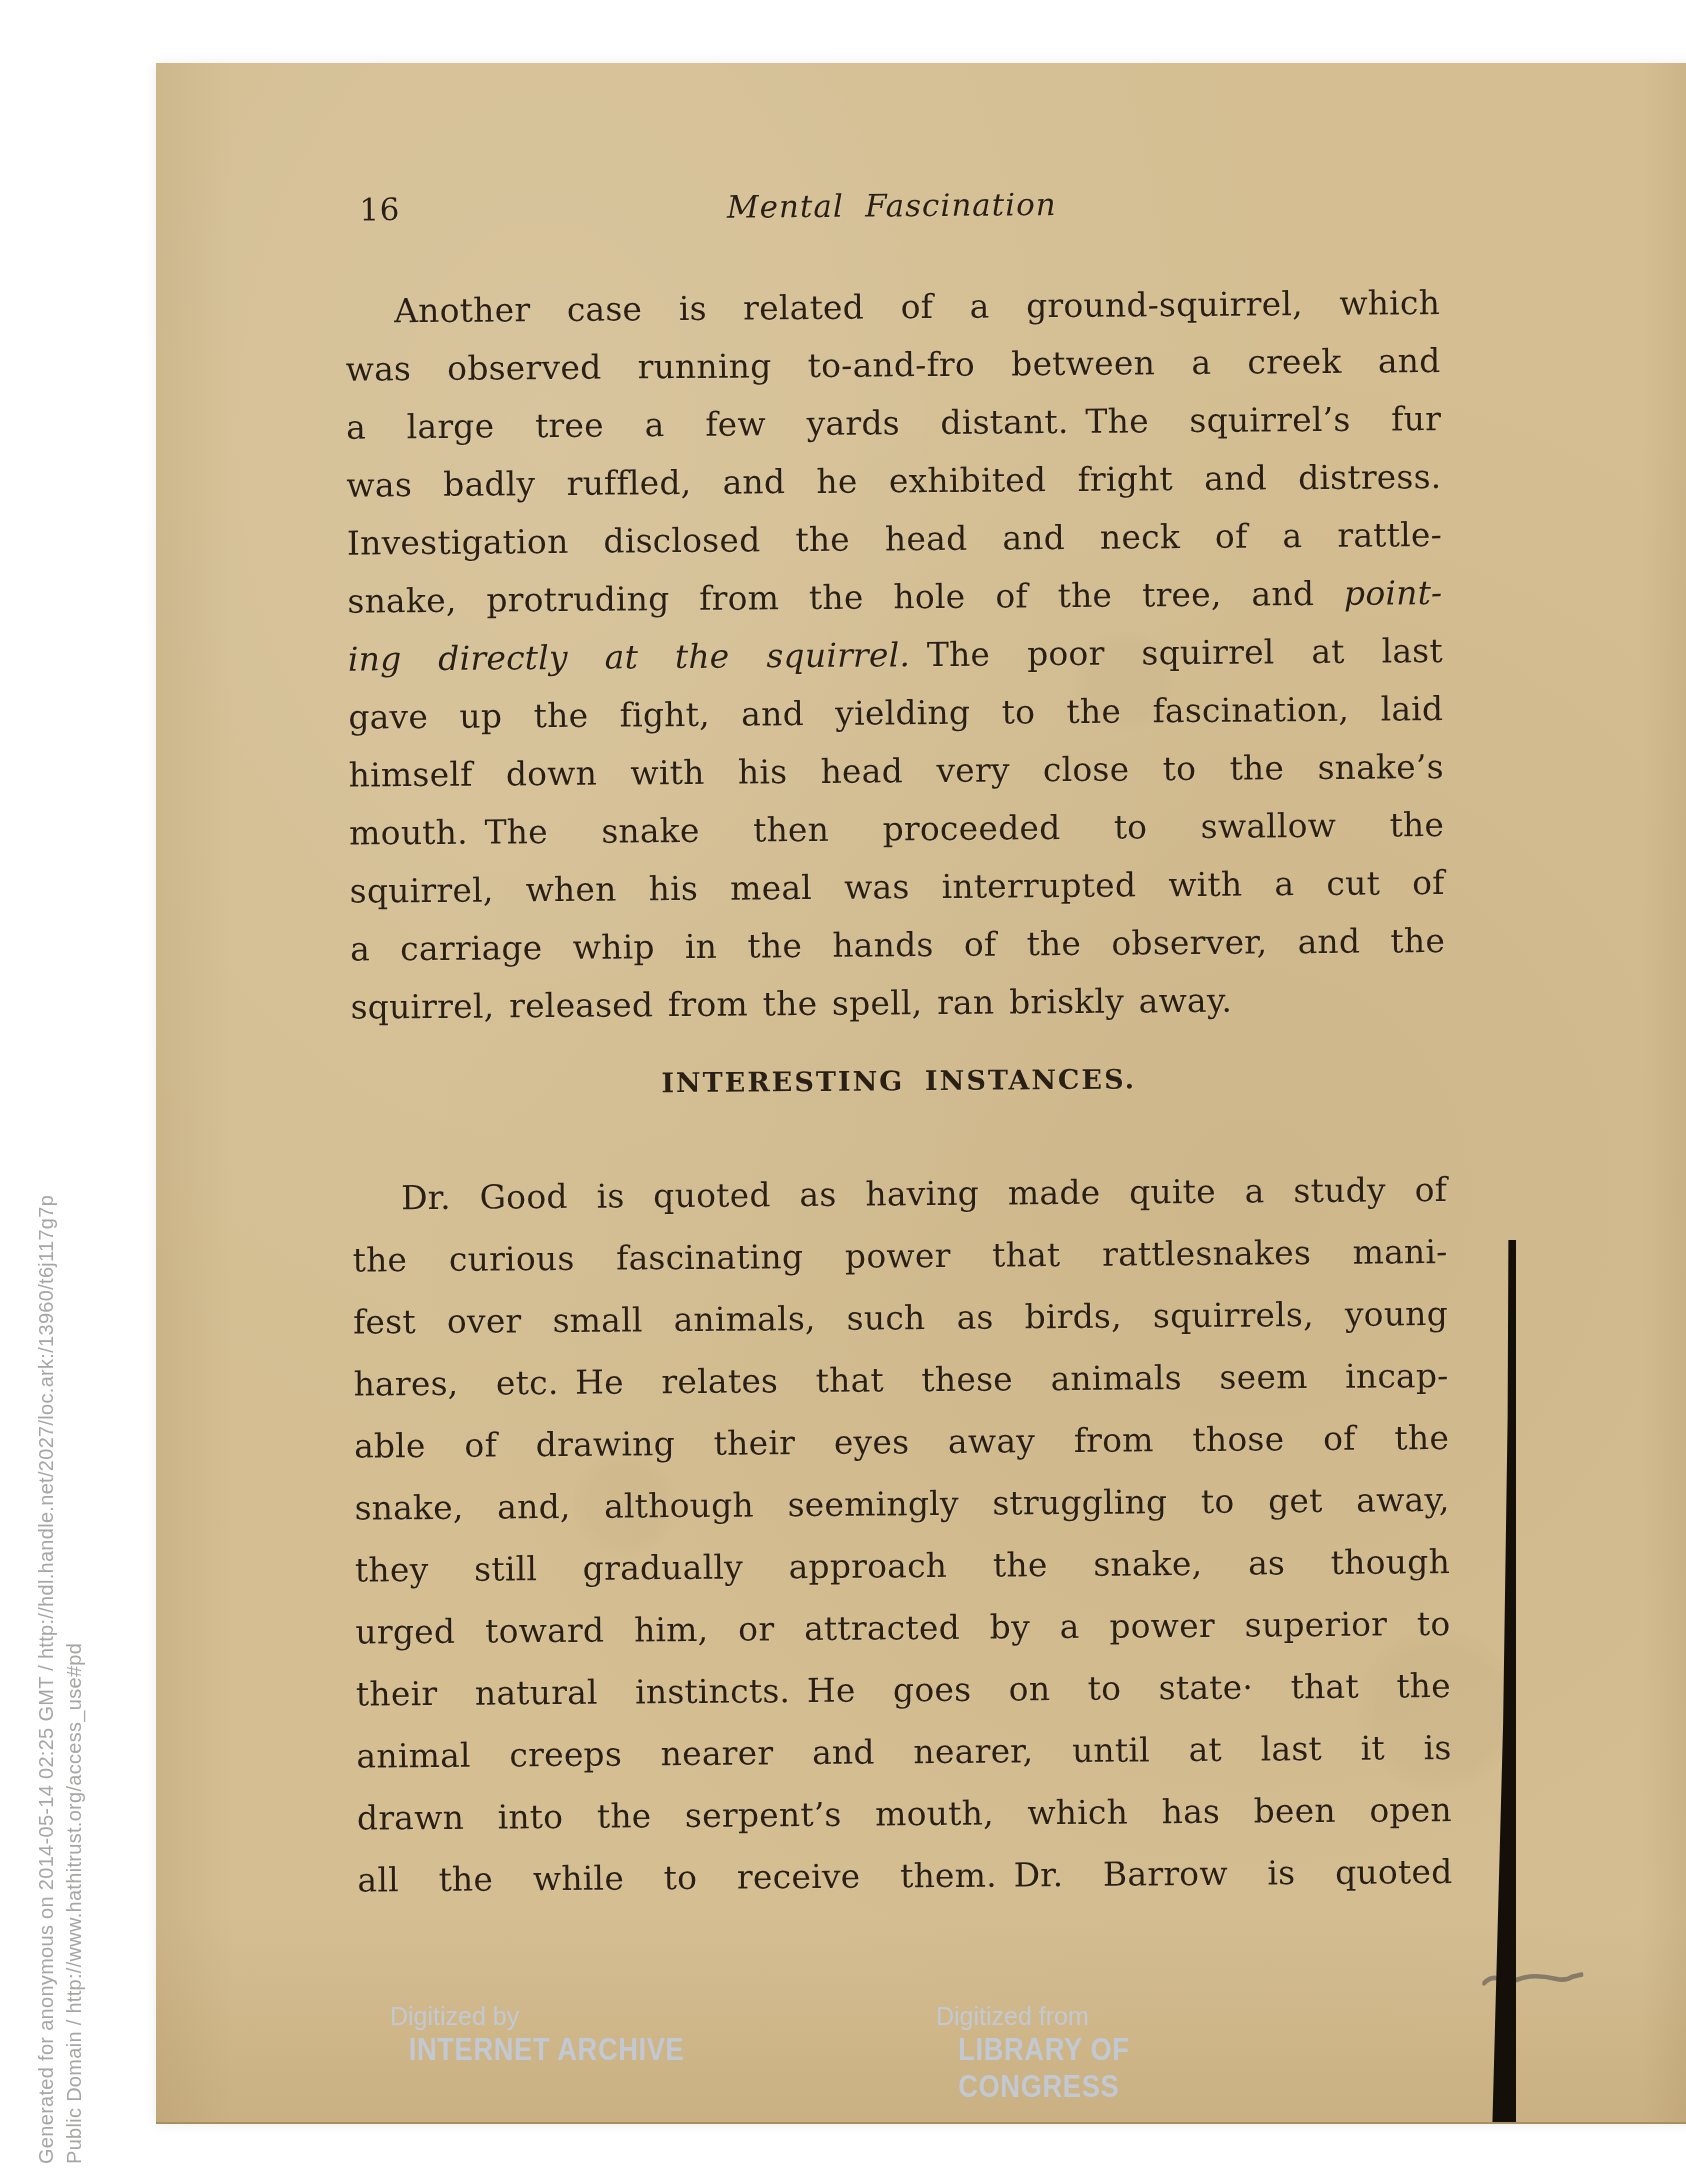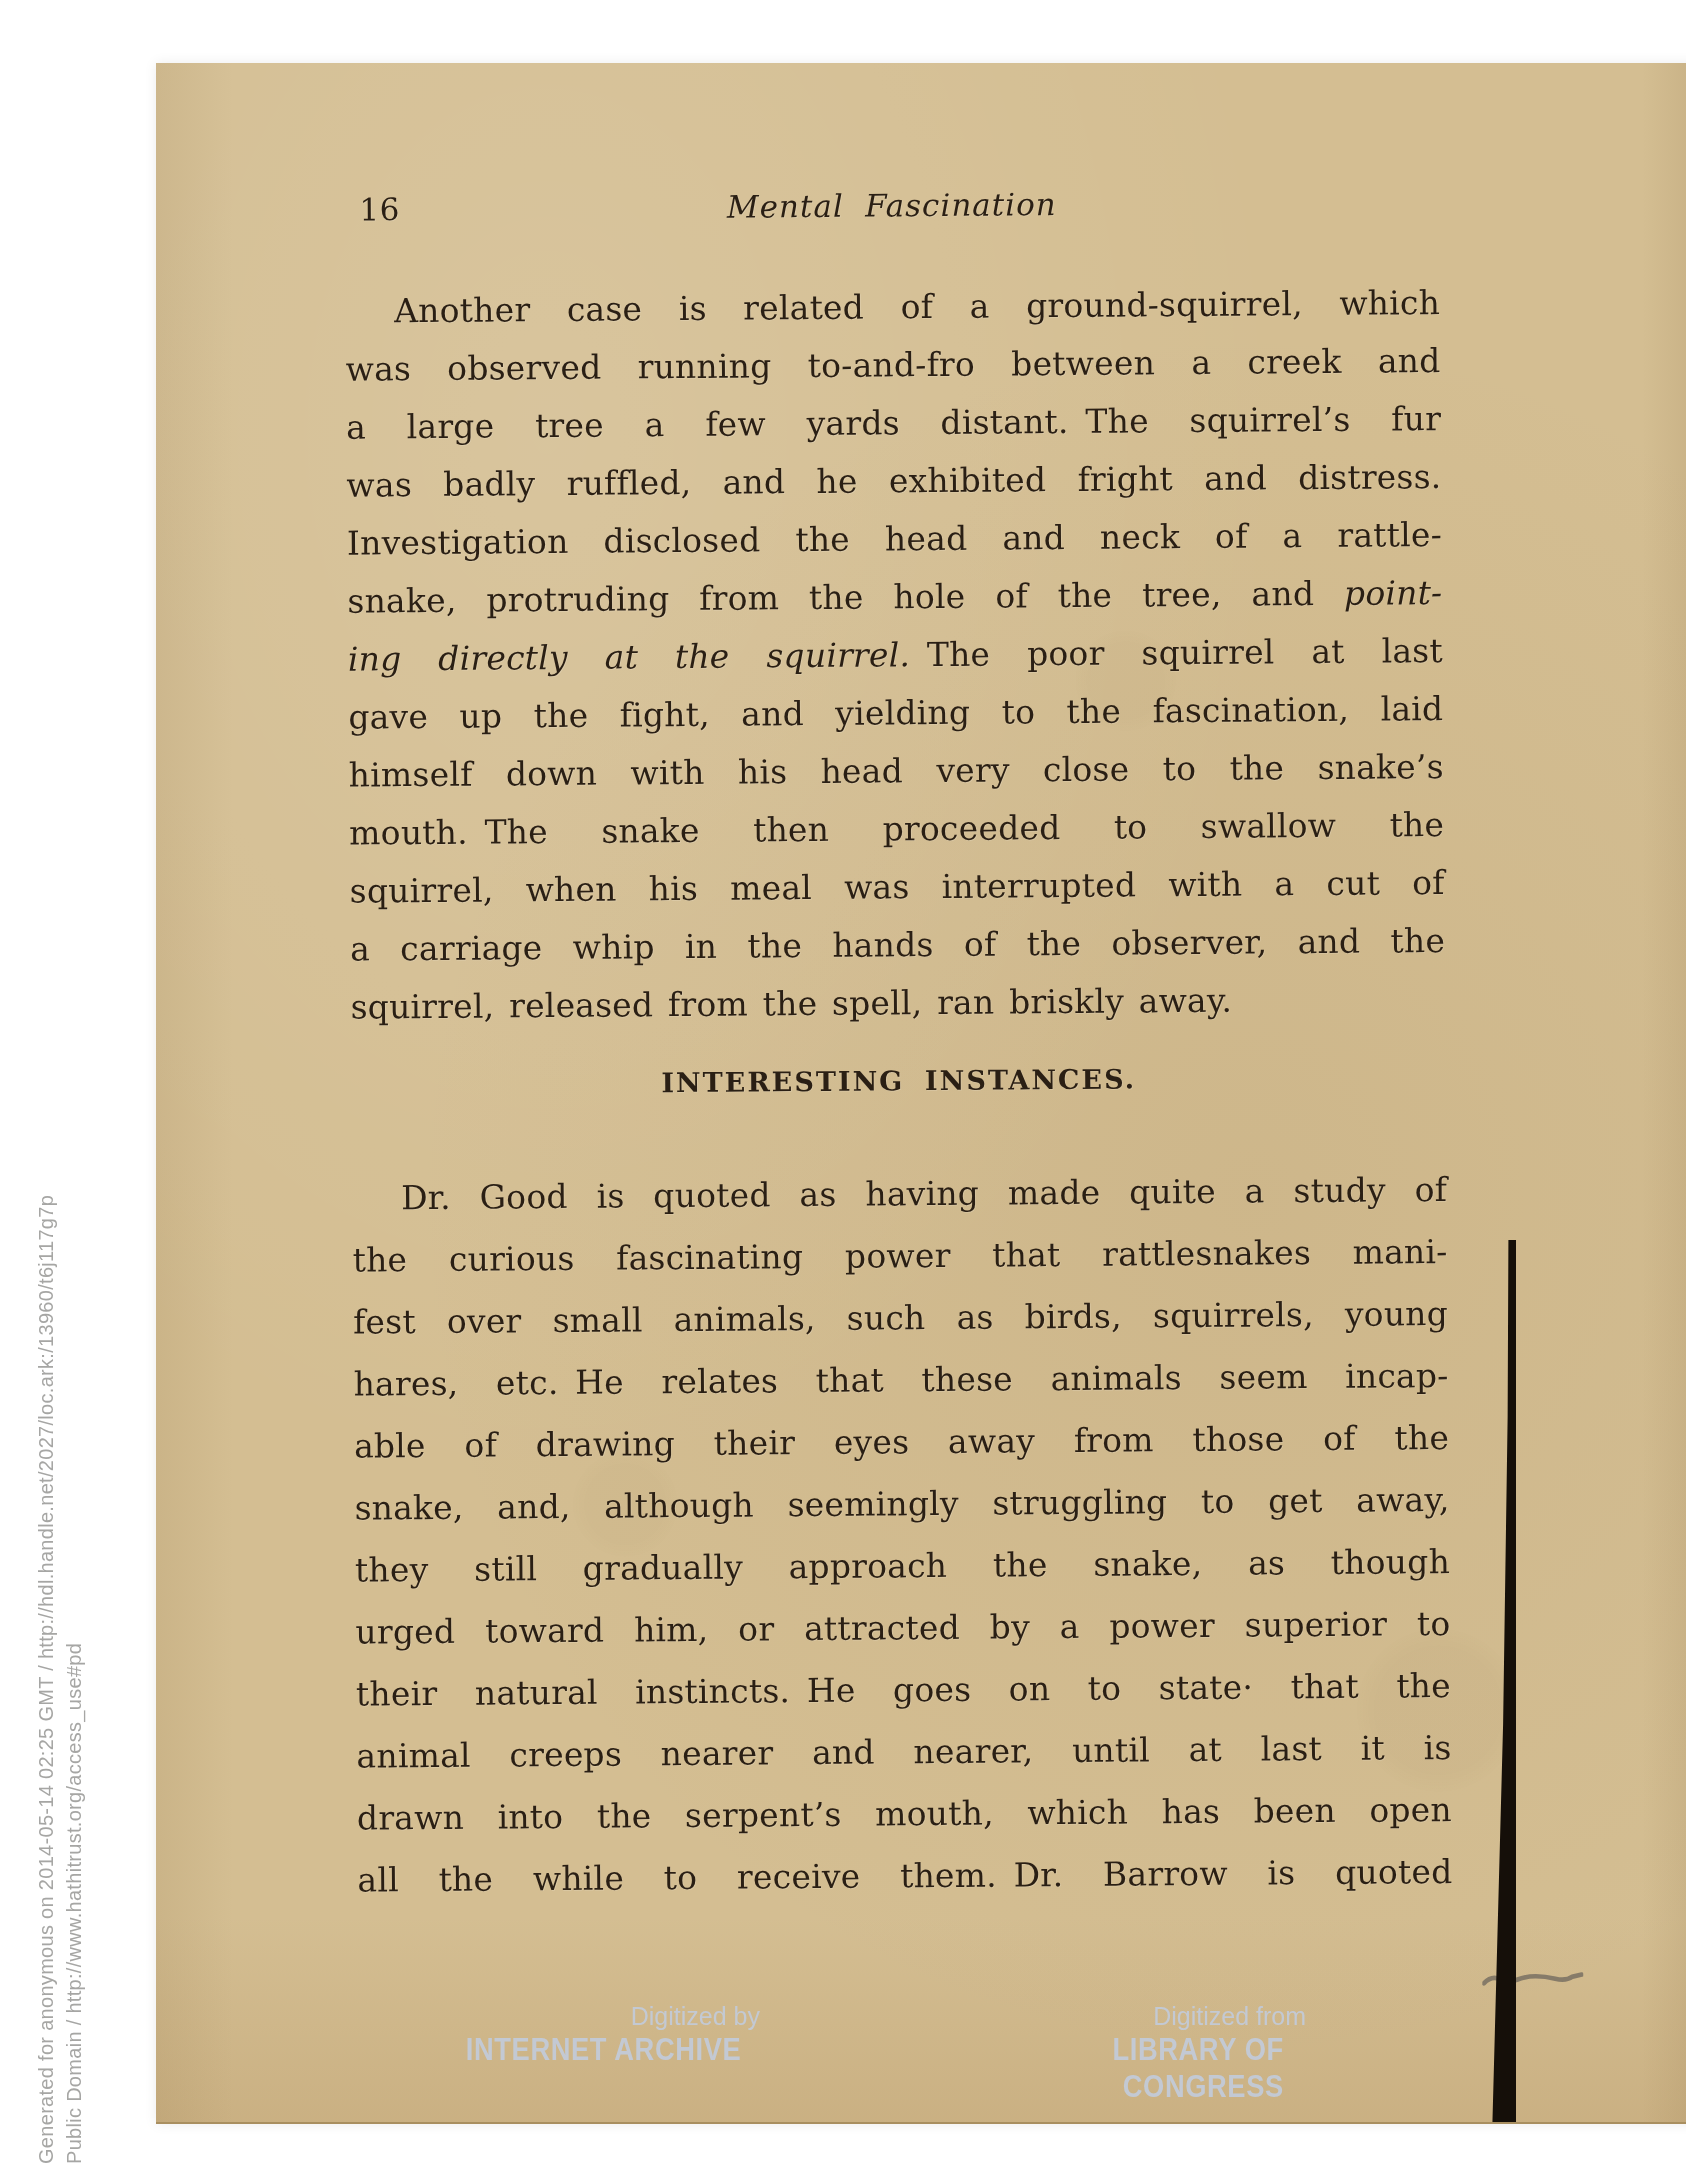--- a/index.html
+++ b/index.html
@@ -73,21 +73,21 @@
   .side-wm{
     position:absolute;white-space:nowrap;color:var(--wm-gray);
     font-family:"Liberation Sans","DejaVu Sans",sans-serif;
     font-size:20px;letter-spacing:0.3px;
     transform:rotate(-90deg);transform-origin:0 0;
   }
   .side-wm.l1{left:35px;top:2164px;}
   .side-wm.l2{left:63px;top:2164px;}
   
   .stamp{
-    position:absolute;width:370px;text-align:right;color:var(--stamp);
+    position:absolute;width:370px;text-align:left;color:var(--stamp);
     font-family:"Liberation Sans","DejaVu Sans",sans-serif;
   }
   .stamp .small{display:block;font-size:25px;line-height:30px;}
   .stamp .caps{
     display:inline-block;font-size:31px;line-height:37px;font-weight:bold;
     letter-spacing:0.7px;transform:scaleX(0.88);transform-origin:50% 50%;
   }
   .stamp-left{left:390px;top:2001px;}
   .stamp-right{left:936px;top:2001px;}
 </style>

